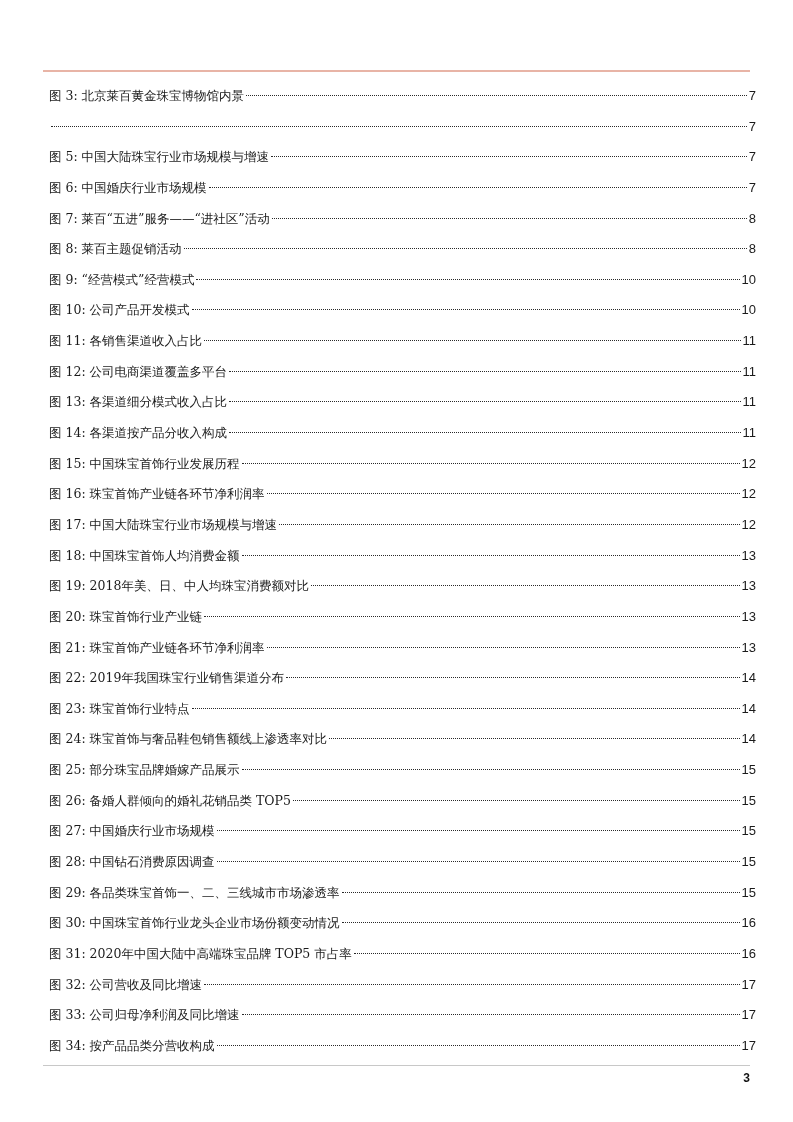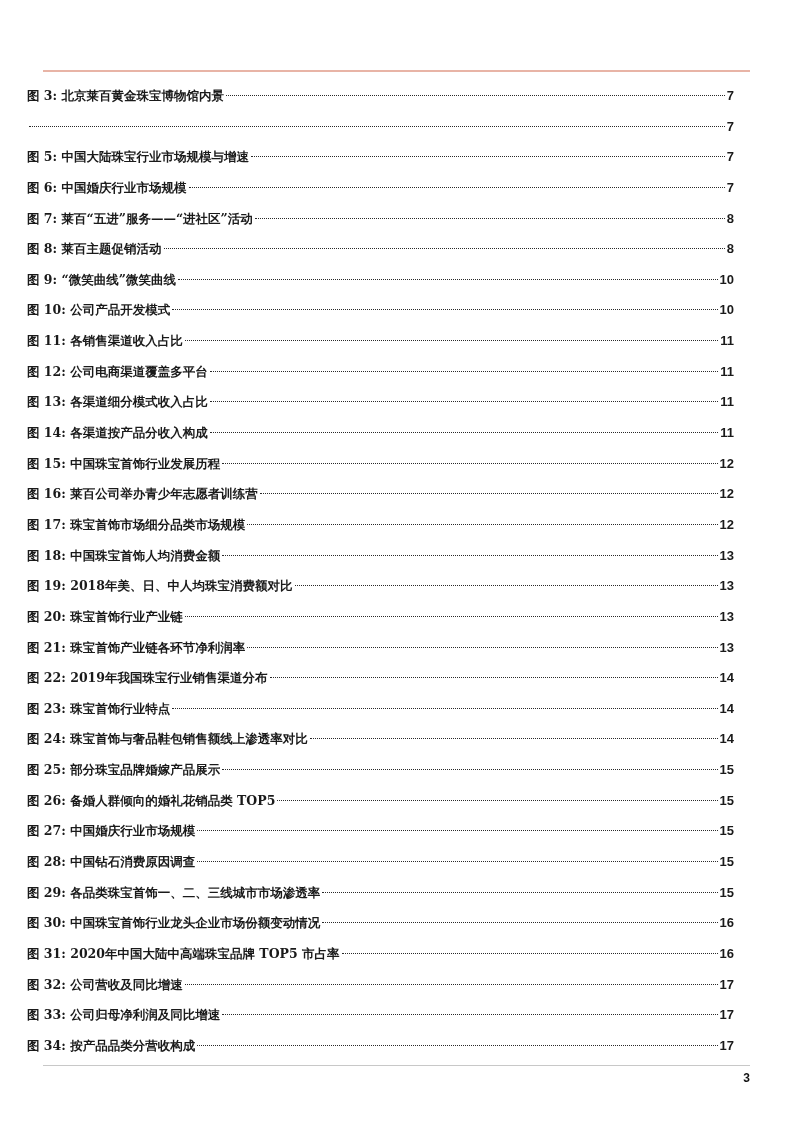--- a/index.html
+++ b/index.html
@@ -2,21 +2,21 @@
 <html><head>
   <meta charset="utf-8">
   <style>
     html, body { margin: 0; padding: 0; background: #ffffff; }
     body { width: 793px; height: 1122px; position: relative; overflow: hidden;
            font-family: "DejaVu Serif", "Liberation Serif", serif; color: #1a1a1a; }
     .top-rule { position: absolute; left: 43px; top: 70px; width: 707px; height: 2px; background: #e8b4a6; }
     .bottom-rule { position: absolute; left: 43px; top: 1065px; width: 707px; height: 1px; background: #c8c8c8; }
     .page-num { position: absolute; right: 43px; top: 1071px; font-family: "Liberation Sans", sans-serif;
                 font-weight: bold; font-size: 12px; color: #111; }
-    .toc { position: absolute; left: 27px; top: 86px; width: 707px; font-weight: bold; }
+    .toc { position: absolute; left: 49px; top: 86px; width: 707px; }
     .row { display: flex; align-items: baseline; height: 30.65px; font-size: 12.5px; line-height: 20px; white-space: nowrap; }
     .label { flex: 0 0 auto; }
     .dots { flex: 1 1 auto; border-bottom: 1.4px dotted #2a2a2a; margin: 0 2px 0 2px; transform: translateY(-4px); min-width: 10px; }
     .pg { flex: 0 0 auto; font-family: "Liberation Sans", sans-serif; font-size: 13px; }
   </style>
 </head>
 <body>
 
 <div class="top-rule"></div>
 
@@ -44,21 +44,21 @@
       <span class="label">图 7:  莱百“五进”服务——“进社区”活动</span>
       <span class="dots"></span>
       <span class="pg">8</span>
     </div>
     <div class="row">
       <span class="label">图 8:  莱百主题促销活动</span>
       <span class="dots"></span>
       <span class="pg">8</span>
     </div>
     <div class="row">
-      <span class="label">图 9:  “微笑曲线”微笑曲线</span>
+      <span class="label">图 9:  “经营模式”经营模式</span>
       <span class="dots"></span>
       <span class="pg">10</span>
     </div>
     <div class="row">
       <span class="label">图 10:  公司产品开发模式</span>
       <span class="dots"></span>
       <span class="pg">10</span>
     </div>
     <div class="row">
       <span class="label">图 11:  各销售渠道收入占比</span>
@@ -79,26 +79,26 @@
       <span class="label">图 14:  各渠道按产品分收入构成</span>
       <span class="dots"></span>
       <span class="pg">11</span>
     </div>
     <div class="row">
       <span class="label">图 15:  中国珠宝首饰行业发展历程</span>
       <span class="dots"></span>
       <span class="pg">12</span>
     </div>
     <div class="row">
-      <span class="label">图 16:  莱百公司举办青少年志愿者训练营</span>
+      <span class="label">图 16:  珠宝首饰产业链各环节净利润率</span>
       <span class="dots"></span>
       <span class="pg">12</span>
     </div>
     <div class="row">
-      <span class="label">图 17:  珠宝首饰市场细分品类市场规模</span>
+      <span class="label">图 17:  中国大陆珠宝行业市场规模与增速</span>
       <span class="dots"></span>
       <span class="pg">12</span>
     </div>
     <div class="row">
       <span class="label">图 18:  中国珠宝首饰人均消费金额</span>
       <span class="dots"></span>
       <span class="pg">13</span>
     </div>
     <div class="row">
       <span class="label">图 19:  2018年美、日、中人均珠宝消费额对比</span>

